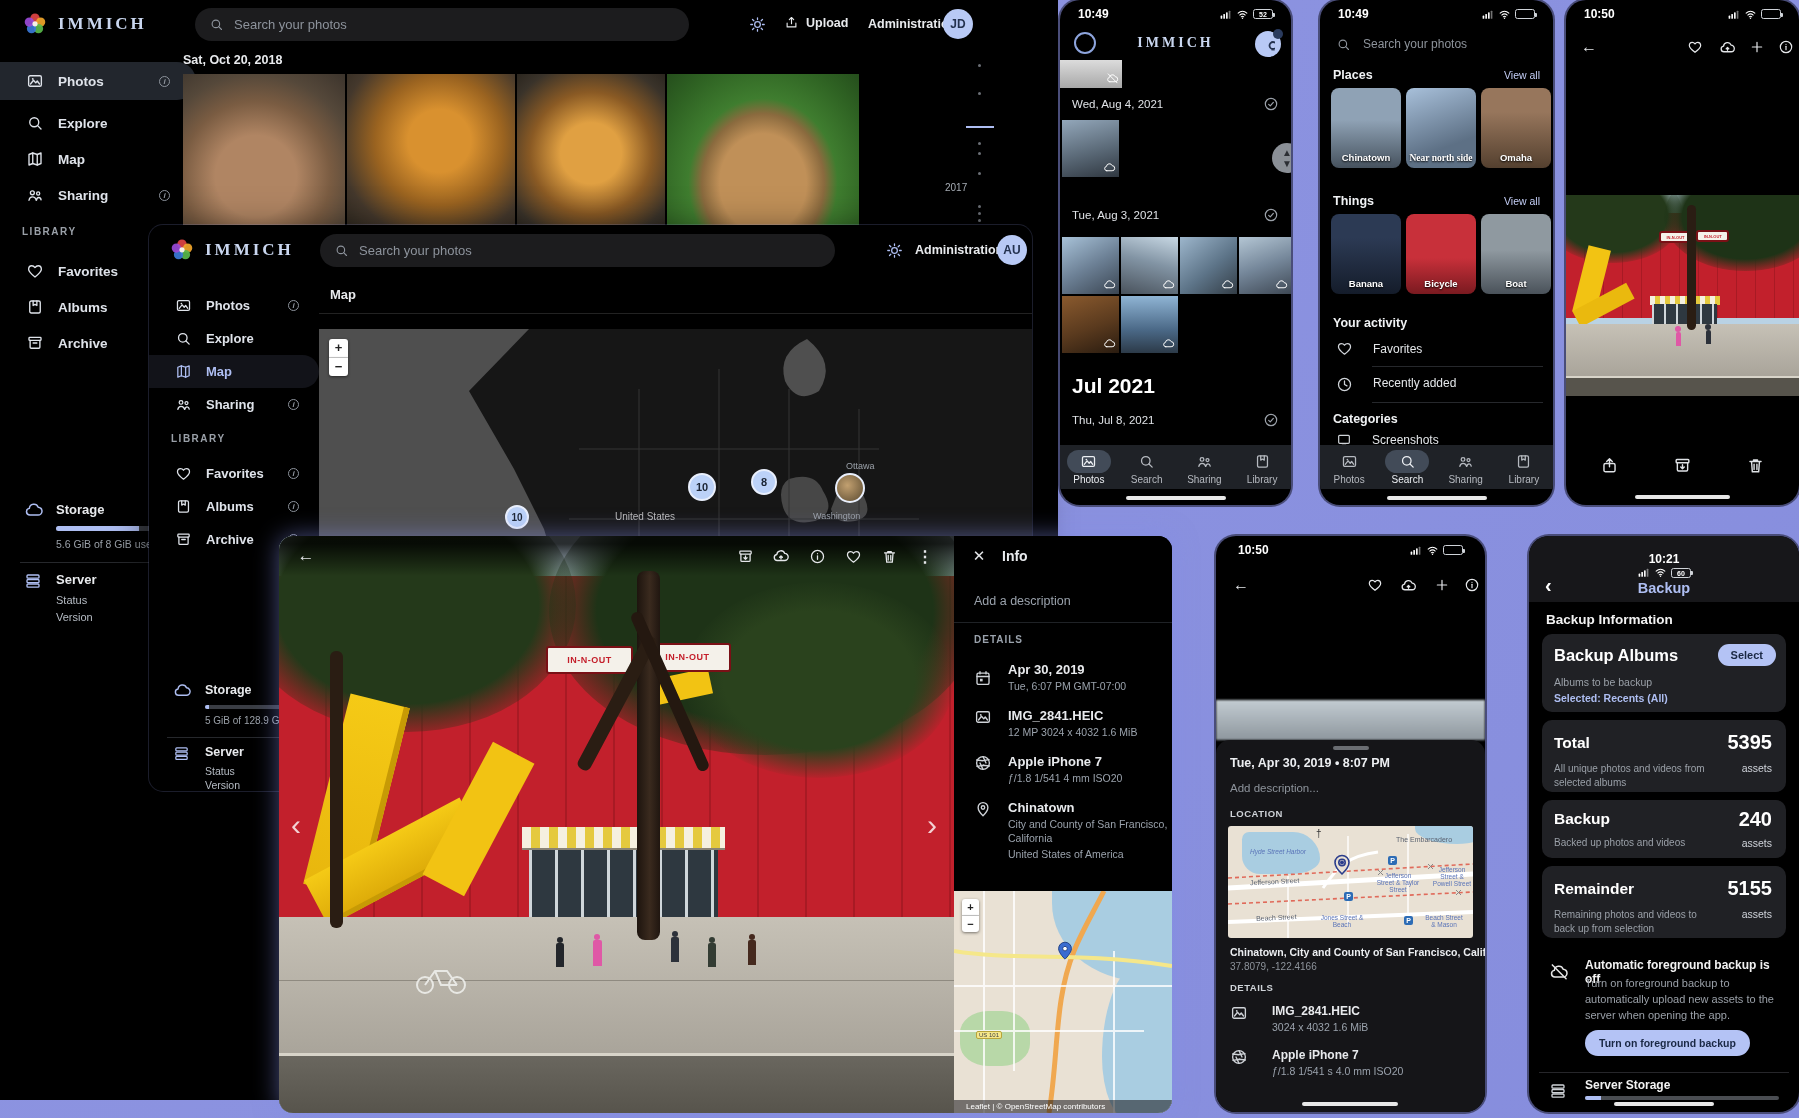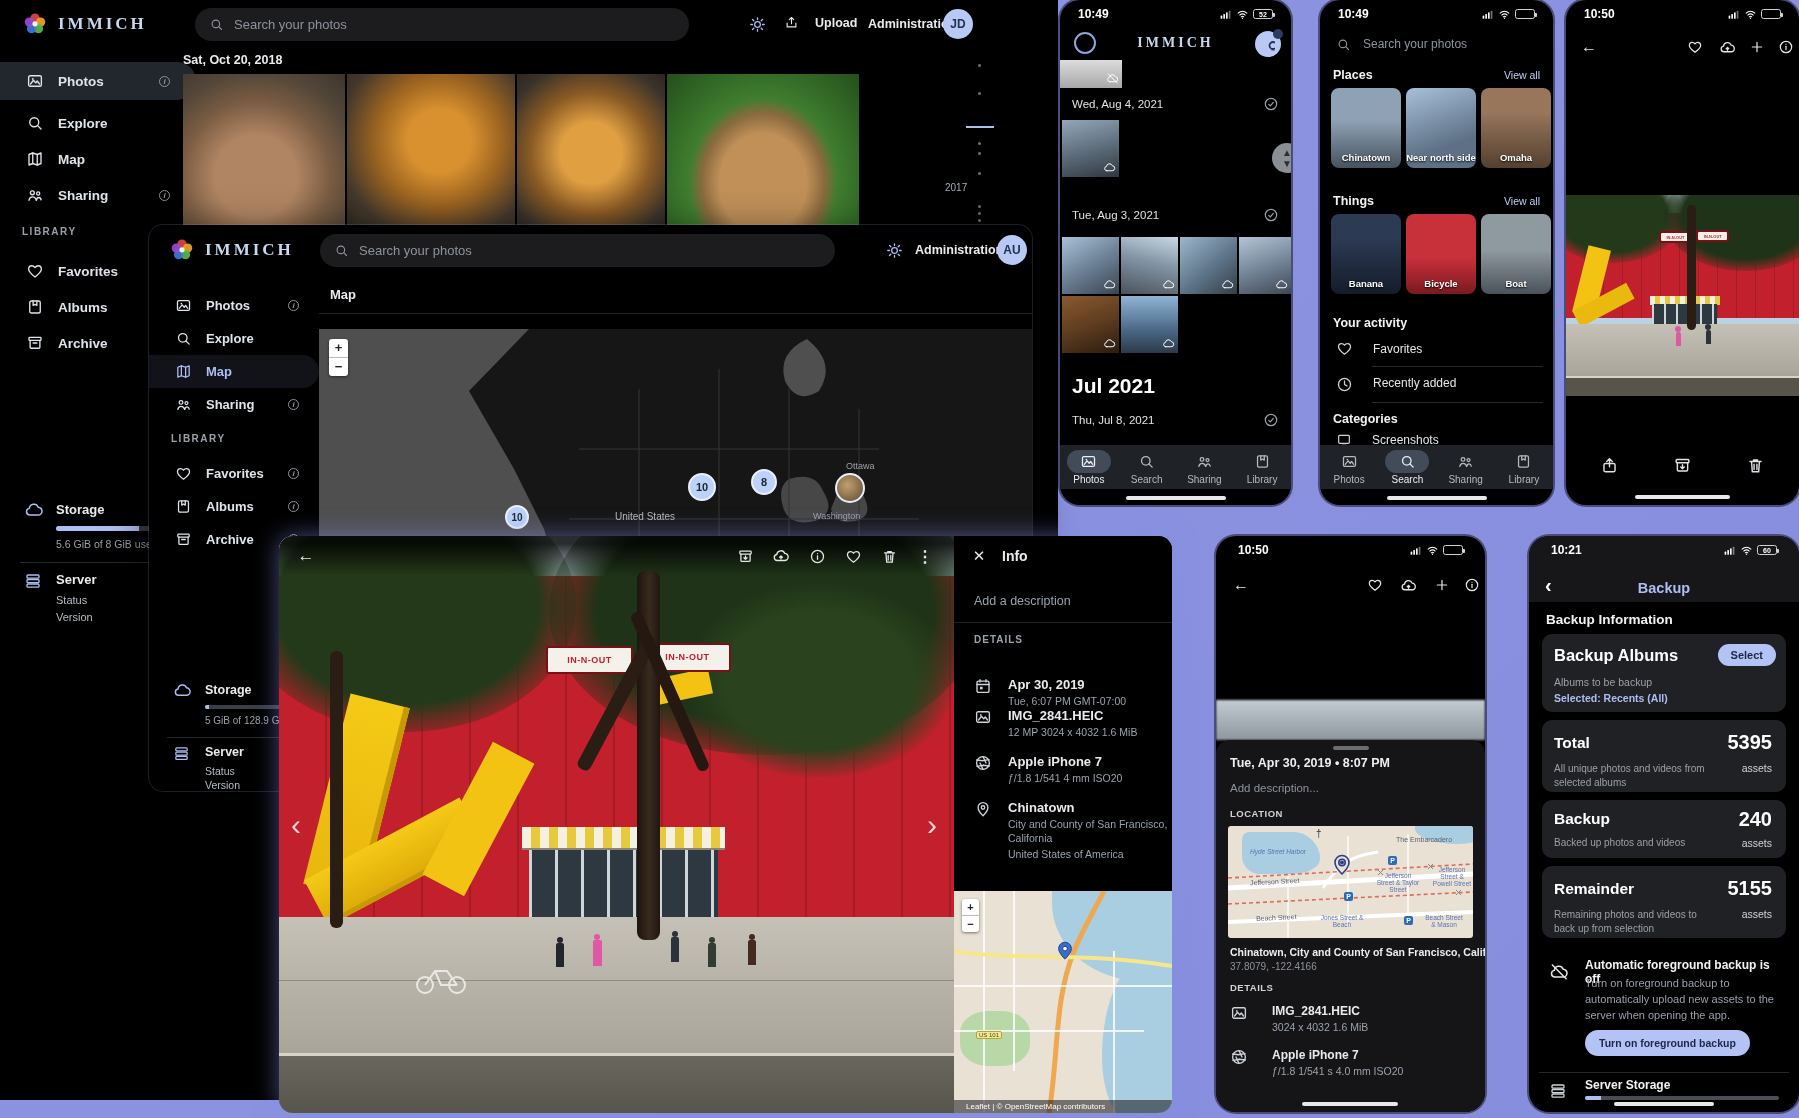--- a/index.html
+++ b/index.html
@@ -224,21 +224,21 @@
         <svg class="ic" style="width:15px;height:15px">
             <use href="#i-search"></use>
           </svg>
         <span>Search your photos</span>
       </div>
       <div class="tbtn" style="position:absolute;left:742px;top:9px;color:#aebef2;">
         <svg class="ic" style="width:17px;height:17px">
             <use href="#i-sun"></use>
           </svg>
       </div>
-      <div style="position:absolute;left:784px;top:15px;display:flex;gap:16px;align-items:center;font-size:12.5px;font-weight:600;">
+      <div style="position:absolute;left:784px;top:15px;display:flex;gap:7px;align-items:center;font-size:12.5px;font-weight:600;">
         <svg class="ic" style="width:15px;height:15px">
             <use href="#i-upload"></use>
           </svg>
         <span>Upload</span>
       </div>
       <span style="position:absolute;left:868px;top:17px;font-size:12.5px;font-weight:600;">Administration</span>
       <div class="avatar" style="position:absolute;left:943px;top:9px;width:30px;height:30px;font-size:12px;">JD</div>
     </div>
 
     <div class="sb-item sb-pill" style="top:62px;">
@@ -518,21 +518,21 @@
         <span class="tbtn" style="font-size:16px;font-weight:bold;">⋮</span>
       </div>
     </div>
 
     <div class="abs" style="left:675px;top:0;width:218px;height:577px;background:#000;">
       <span class="tbtn abs" style="left:10px;top:5px;font-size:15px;">✕</span>
       <span class="abs" style="left:48px;top:12px;font-size:14px;font-weight:600;">Info</span>
       <span class="abs" style="left:20px;top:58px;font-size:12.5px;color:#9aa2ac;">Add a description</span>
       <div class="abs" style="left:0;top:86px;width:100%;height:1px;background:#1f2226;"></div>
       <span class="abs" style="left:20px;top:98px;font-size:10px;letter-spacing:1px;color:#9aa2ac;font-weight:bold;">DETAILS</span>
-      <div class="irow abs" style="left:20px;top:141px;">
+      <div class="irow abs" style="left:20px;top:126px;align-items:center;">
         <svg class="ic" style="width:18px;height:18px;color:#cfd3d8">
             <use href="#i-cal"></use>
           </svg>
         <div>
             <div class="tt">Apr 30, 2019</div>
             <div class="ss">Tue, 6:07 PM GMT-07:00</div>
           </div>
       </div>
       <div class="irow abs" style="left:20px;top:172px;">
         <svg class="ic" style="width:18px;height:18px;color:#cfd3d8">
@@ -717,21 +717,21 @@
       <svg class="ic" style="width:15px;height:15px">
           <use href="#i-search"></use>
         </svg>
       <span style="font-size:12px;">Search your photos</span>
     </div>
     <span class="seclbl" style="left:13px;top:68px;">Places</span>
     <span class="abs" style="right:13px;top:69px;font-size:10.5px;color:#c3cdf5;">View all</span>
     <div class="scard" style="left:11px;top:88px;background:linear-gradient(#8fa2b5 40%,#46525e);">
         <span class="lbl">Chinatown</span>
       </div>
-    <div class="scard" style="left:86px;top:88px;background:linear-gradient(160deg,#a8c0da,#5d7085 70%);">
+    <div class="scard" style="left:86px;top:88px;background:linear-gradient(160deg,#a8c0da,#5d7085 70%);font-family:Liberation Serif, serif;">
         <span class="lbl">Near north side</span>
       </div>
     <div class="scard" style="left:161px;top:88px;background:linear-gradient(#97765c 30%,#54402f);">
         <span class="lbl">Omaha</span>
       </div>
     <span class="seclbl" style="left:13px;top:194px;">Things</span>
     <span class="abs" style="right:13px;top:195px;font-size:10.5px;color:#c3cdf5;">View all</span>
     <div class="scard" style="left:11px;top:214px;background:linear-gradient(#2c3a54 30%,#141c2a);">
         <span class="lbl">Banana</span>
       </div>
@@ -962,21 +962,21 @@
             <div class="tt" style="font-size:12px">Apple iPhone 7</div>
             <div class="ss">ƒ/1.8  1/541 s  4.0 mm  ISO20</div>
           </div>
       </div>
     </div>
     <div class="homebar" style="left:86px;bottom:6px;width:96px;"></div>
   </div>
 
   <div class="phone" style="left:1529px;top:536px;width:270px;height:576px;">
     <div class="abs" style="left:0;top:0;right:0;height:66px;background:#17171a;"></div>
-    <div class="pstatus" style="padding:0 22px;">
+    <div class="pstatus" style="padding:16px 22px;flex-direction:column;">
       <span>10:21</span>
       <span class="sticons">
         <svg class="ic" style="width:13px;height:13px">
             <use href="#i-signal"></use>
           </svg>
         <svg class="ic" style="width:13px;height:13px;stroke-width:2">
             <use href="#i-wifi"></use>
           </svg>
         <span class="batt">60</span>
       </span>

